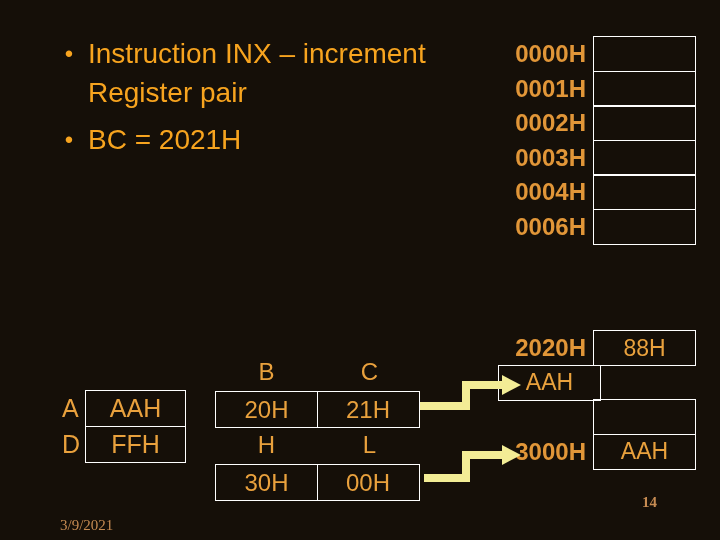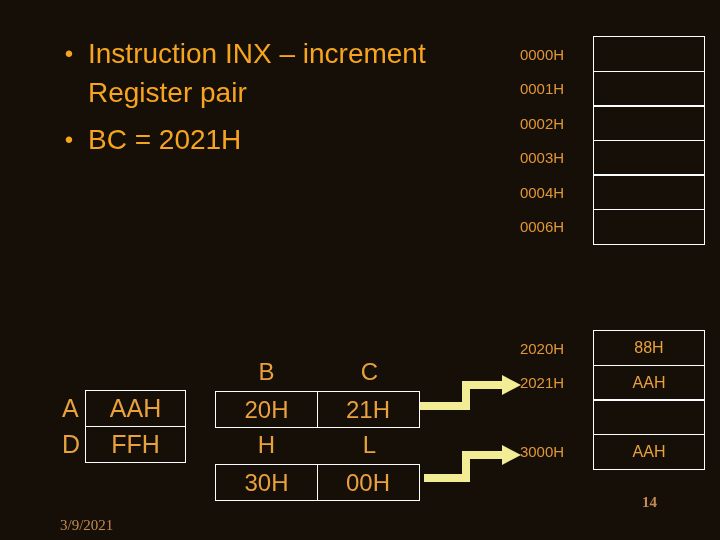--- a/index.html
+++ b/index.html
@@ -44,33 +44,34 @@
 
   
   .mem-table { position: absolute; left: 498px; }
   .mem-table.top { top: 36px; }
   .mem-table.bottom { top: 330px; }
   .mem-row { display: flex; align-items: center; height: 36px; }
   .mem-row + .mem-row { margin-top: -1.5px; }
   .mem-addr {
     width: 95px;
     padding-right: 7px;
-    text-align: center;
-    font-size: 15px;
+    text-align: right;
+    font-size: 24px;
     color: var(--address-text);
     white-space: nowrap;
+    font-weight: bold;
   }
   .mcell {
-    width: 112px;
+    width: 103px;
     height: 36px;
     border: 1.5px solid var(--border);
     display: flex;
     align-items: center;
     justify-content: center;
-    font-size: 16px;
+    font-size: 23px;
     color: var(--table-text);
   }
 
   
   .reg-ad { position: absolute; left: 62px; top: 390px; }
   .reg-row { display: flex; align-items: center; }
   .reg-row + .reg-row { margin-top: -1.5px; }
   .reg-label {
     width: 23px;
     font-size: 25px;
@@ -213,21 +214,20 @@
       <span class="pcell">00H</span>
     </div>
   </div>
 
   <div class="mem-table bottom">
     <div class="mem-row">
       <span class="mem-addr">2020H</span>
       <span class="mcell">88H</span>
     </div>
     <div class="mem-row">
-      <span class="mem-addr">2021H</span>
       <span class="mcell">AAH</span>
     </div>
     <div class="mem-row">
       <span class="mem-addr"></span>
       <span class="mcell"></span>
     </div>
     <div class="mem-row">
       <span class="mem-addr">3000H</span>
       <span class="mcell">AAH</span>
     </div>

